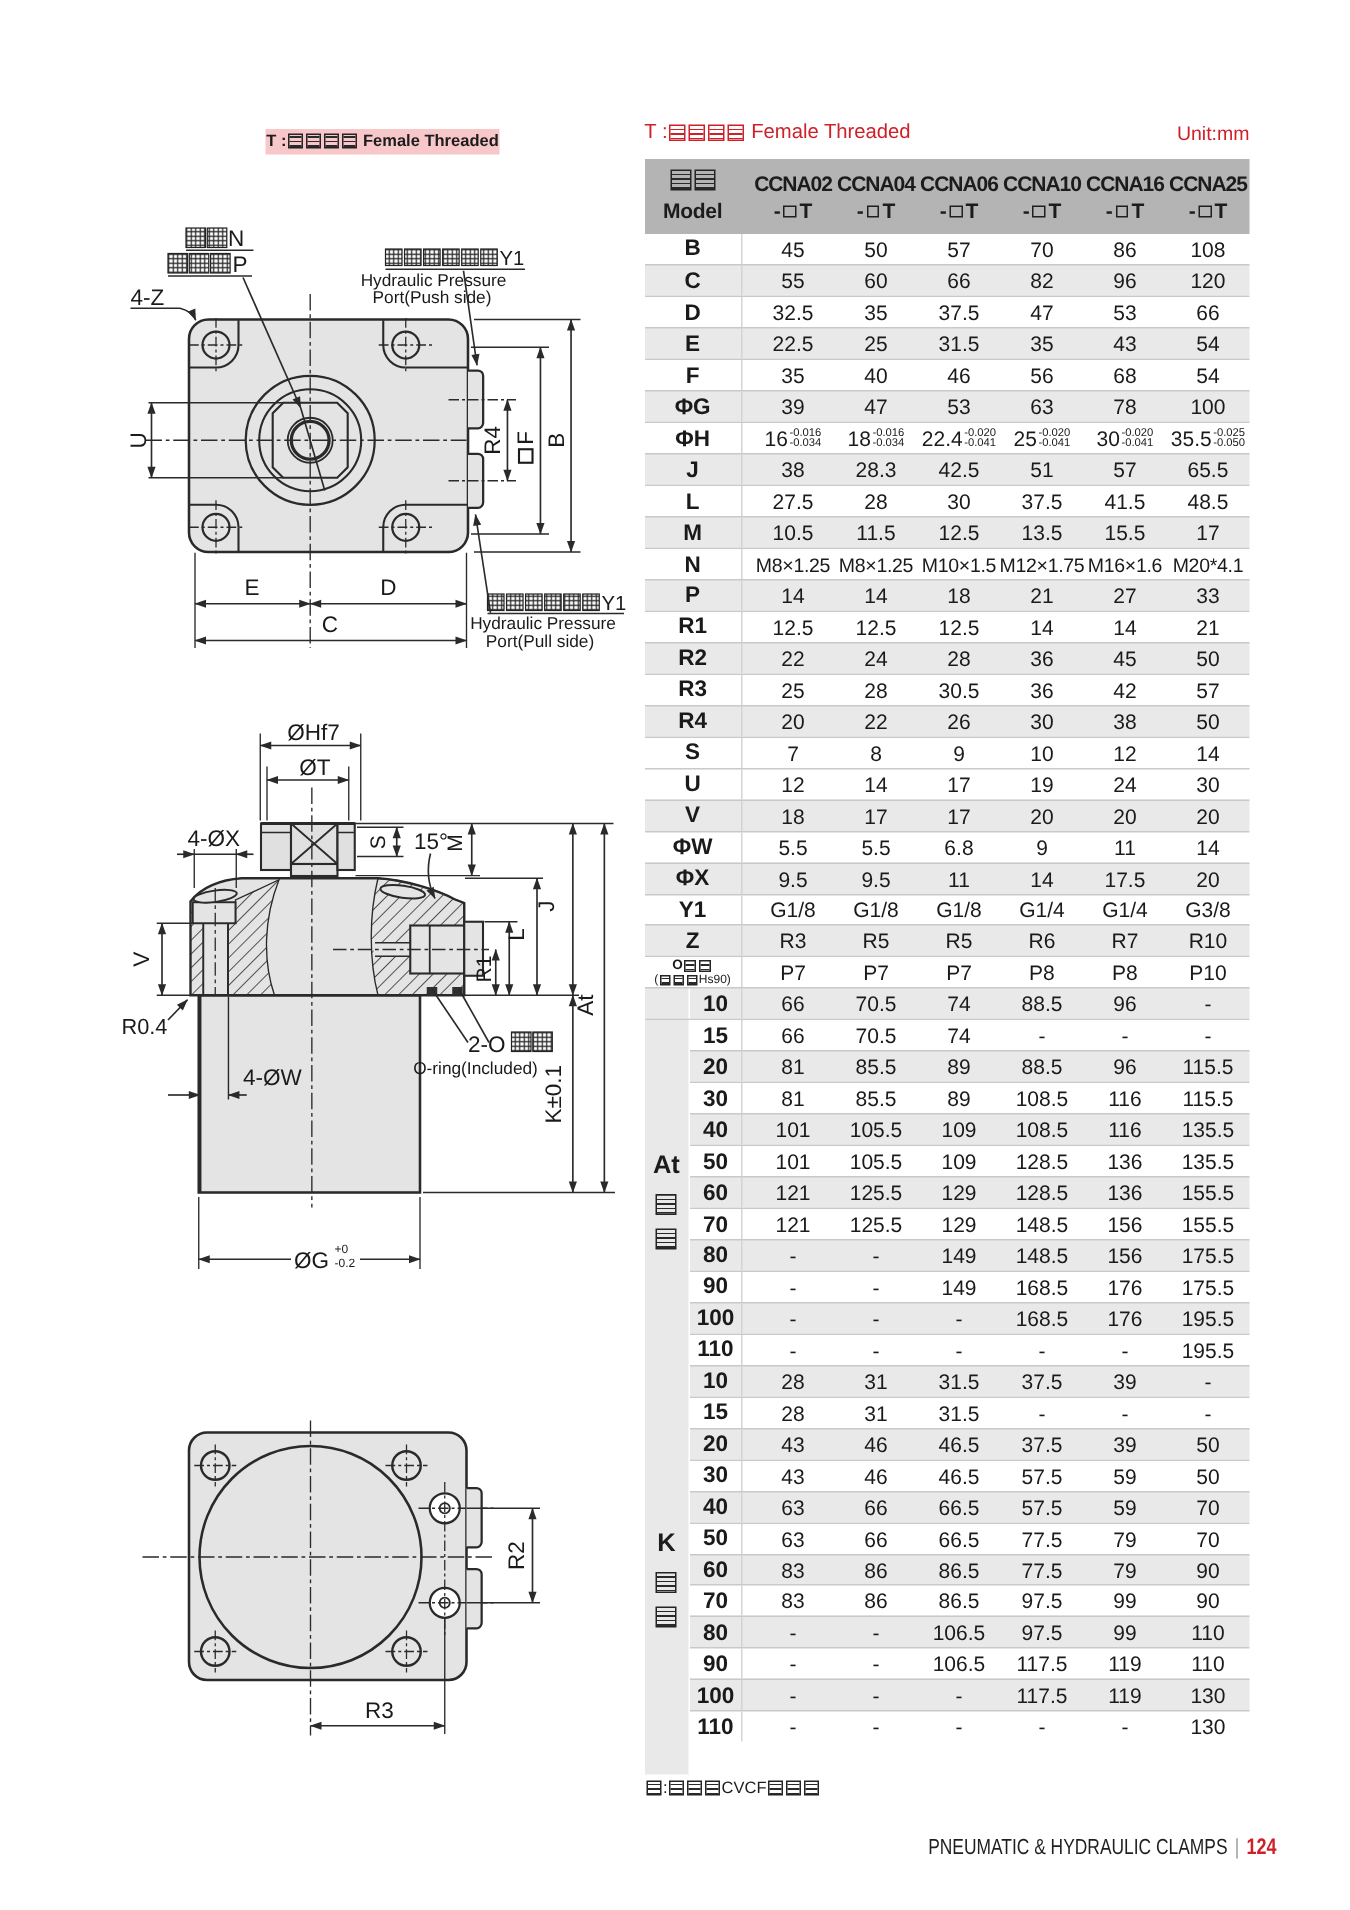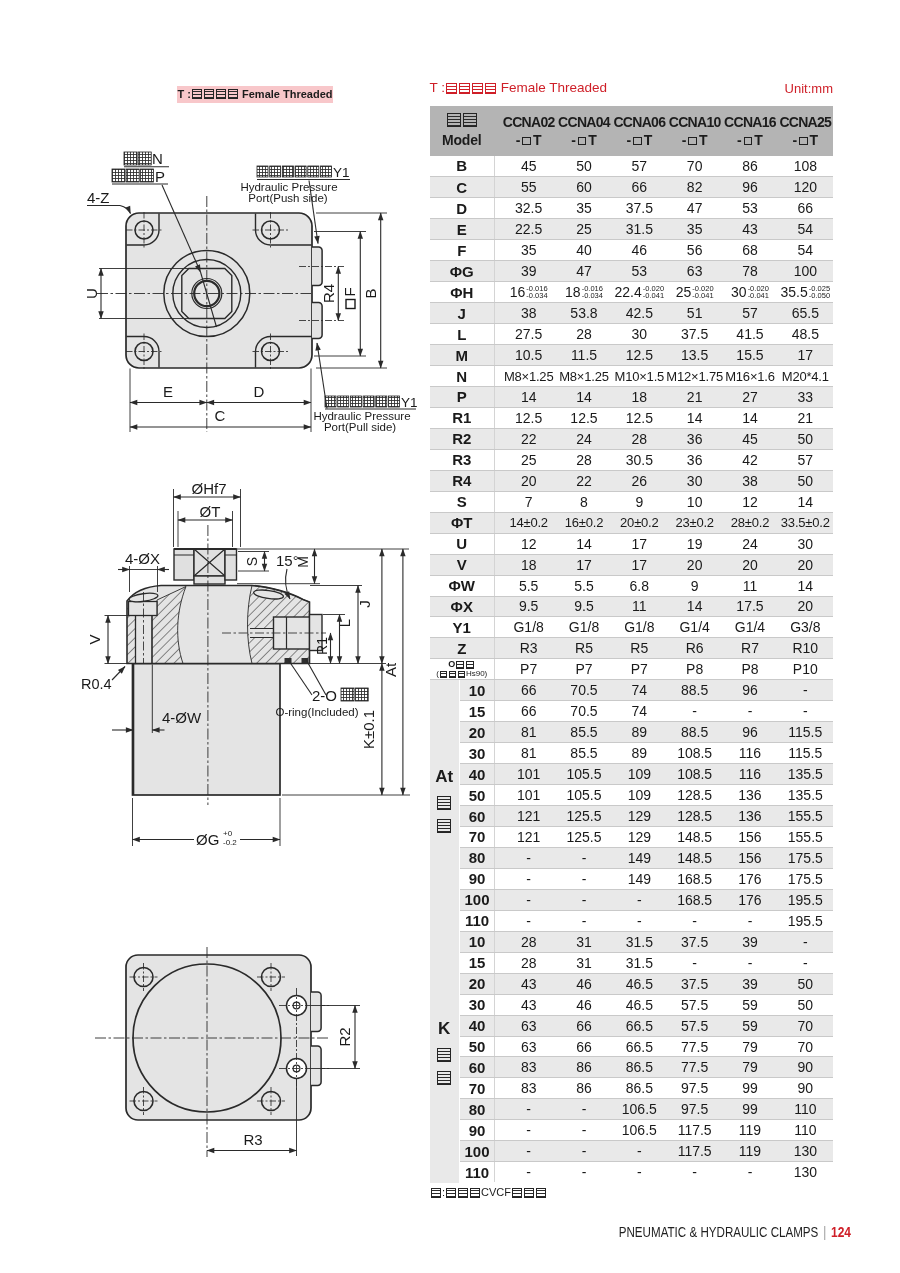--- a/index.html
+++ b/index.html
@@ -459,21 +459,21 @@
         </span></div>
       <div class="c " style="width:55.333px">35.5<span class="tol">
           <span>-0.025</span>
           <span>-0.050</span>
         </span></div>
     </div>
 <div class="r g" style="height:20.96px">
       <div class="lb " style="width:65.5px">J</div>
       <div style="width:6px"></div>
       <div class="c " style="width:55.333px">38</div>
-      <div class="c " style="width:55.333px">53.8</div>
+      <div class="c " style="width:55.333px">28.3</div>
       <div class="c " style="width:55.333px">42.5</div>
       <div class="c " style="width:55.333px">51</div>
       <div class="c " style="width:55.333px">57</div>
       <div class="c " style="width:55.333px">65.5</div>
     </div>
 <div class="r" style="height:20.96px">
       <div class="lb " style="width:65.5px">L</div>
       <div style="width:6px"></div>
       <div class="c " style="width:55.333px">27.5</div>
       <div class="c " style="width:55.333px">28</div>
@@ -555,30 +555,20 @@
 <div class="r" style="height:20.96px">
       <div class="lb " style="width:65.5px">S</div>
       <div style="width:6px"></div>
       <div class="c " style="width:55.333px">7</div>
       <div class="c " style="width:55.333px">8</div>
       <div class="c " style="width:55.333px">9</div>
       <div class="c " style="width:55.333px">10</div>
       <div class="c " style="width:55.333px">12</div>
       <div class="c " style="width:55.333px">14</div>
     </div>
-<div class="r g" style="height:20.96px">
-      <div class="lb " style="width:65.5px">ΦT</div>
-      <div style="width:6px"></div>
-      <div class="c sm" style="width:55.333px">14±0.2</div>
-      <div class="c sm" style="width:55.333px">16±0.2</div>
-      <div class="c sm" style="width:55.333px">20±0.2</div>
-      <div class="c sm" style="width:55.333px">23±0.2</div>
-      <div class="c sm" style="width:55.333px">28±0.2</div>
-      <div class="c sm" style="width:55.333px">33.5±0.2</div>
-    </div>
 <div class="r" style="height:20.96px">
       <div class="lb " style="width:65.5px">U</div>
       <div style="width:6px"></div>
       <div class="c " style="width:55.333px">12</div>
       <div class="c " style="width:55.333px">14</div>
       <div class="c " style="width:55.333px">17</div>
       <div class="c " style="width:55.333px">19</div>
       <div class="c " style="width:55.333px">24</div>
       <div class="c " style="width:55.333px">30</div>
     </div>

